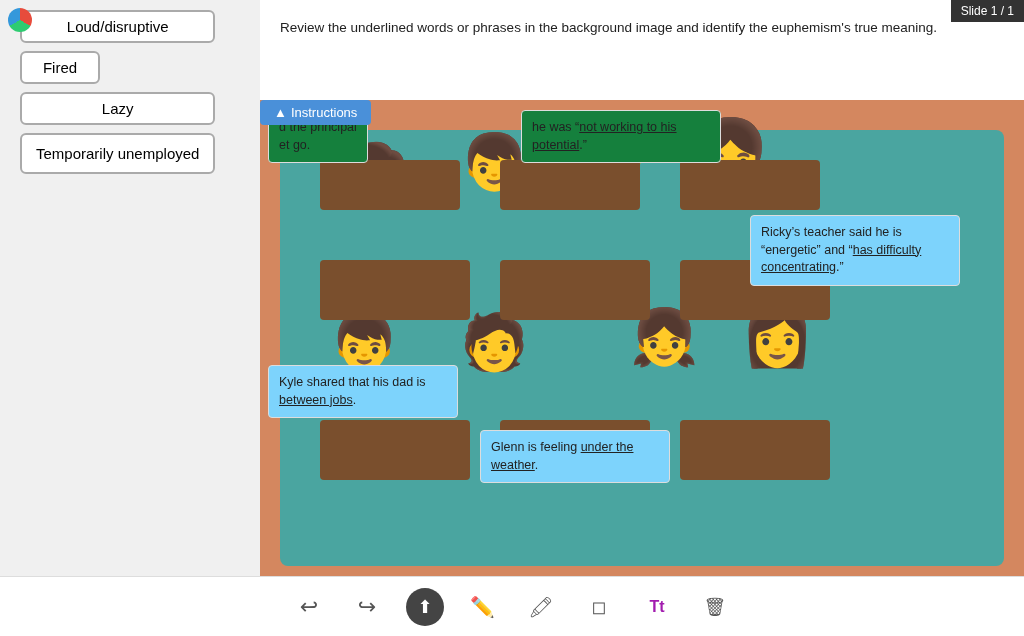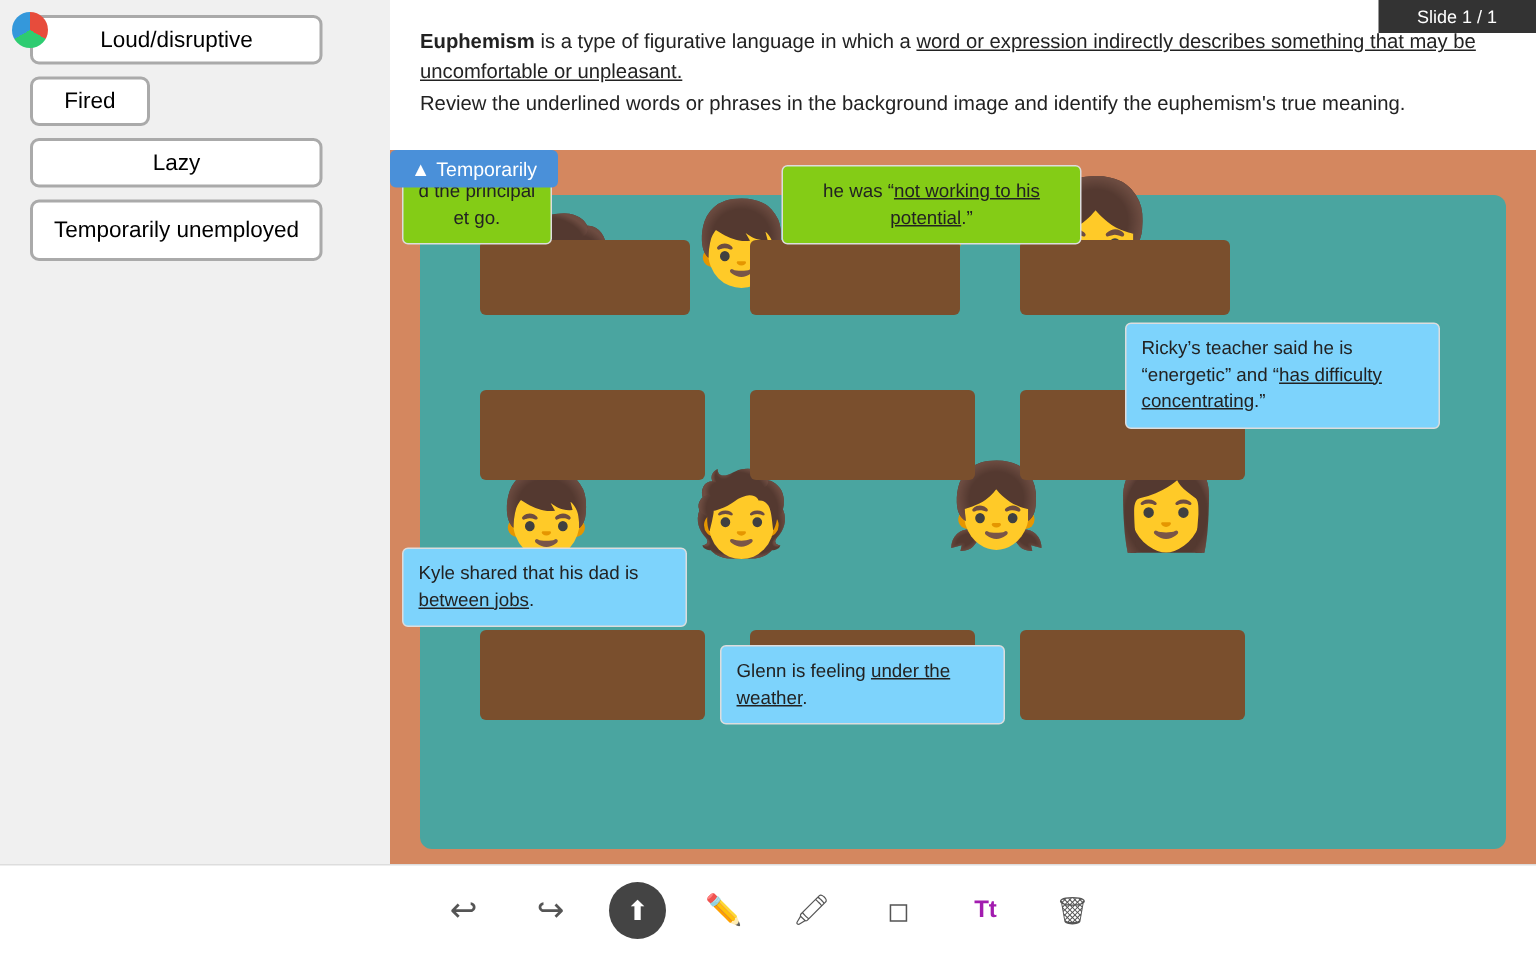--- a/index.html
+++ b/index.html
@@ -13,21 +13,21 @@
     }
 
     
     .slide-indicator {
       position: absolute;
       top: 0;
       right: 0;
       background: #333;
       color: white;
       font-size: 12px;
-      padding: 4px 26px;
+      padding: 4px 10px;
       z-index: 100;
     }
 
     
     .logo-area {
       position: absolute;
       top: 8px;
       left: 8px;
       z-index: 100;
     }
@@ -141,21 +141,21 @@
       border: 1px solid #ddd;
       border-radius: 4px;
       padding: 8px 10px;
       font-size: 12.5px;
       color: #222;
       max-width: 200px;
       line-height: 1.4;
       z-index: 20;
     }
     .speech-box .underline { text-decoration: underline; }
-    .speech-box.white-bg { background: #84cc16; text-align: center; }
+    .speech-box.white-bg { background: #15803d; }
 
     
     .bottom-toolbar {
       position: absolute;
       bottom: 0;
       left: 0;
       right: 0;
       height: 60px;
       background: white;
       border-top: 1px solid #ddd;
@@ -204,32 +204,27 @@
   <div class="answer-chip">Loud/disruptive</div>
   <div style="display:flex; gap:8px;">
     <div class="answer-chip">Fired</div>
   </div>
   <div class="answer-chip">Lazy</div>
   <div class="answer-chip wide">Temporarily unemployed</div>
 </div>
 
 <div class="main-content">
   <div class="instructions-text">
-    <p>
-      <span class="bold">Euphemism</span>
-      <span> is a type of figurative language in which a </span>
-      <span class="underline">word or expression indirectly describes something that may be uncomfortable or unpleasant.</span>
-    </p>
     <p style="margin-top:0;">Review the underlined words or phrases in the background image and identify the euphemism's true meaning.</p>
   </div>
 </div>
 
 <div class="instructions-banner">
   <span>▲</span>
-  <span>Temporarily</span>
+  <span>Instructions</span>
 </div>
 
 <div class="classroom-area">
   <div class="classroom-inner">
 
     <div class="floor-bg"></div>
 
     <div class="char" style="top:40px; left:80px; font-size:55px;">🧒</div>
     <div class="char" style="top:30px; left:200px; font-size:55px;">👦</div>
     <div class="char" style="top:20px; left:320px; font-size:55px;">🧒</div>

